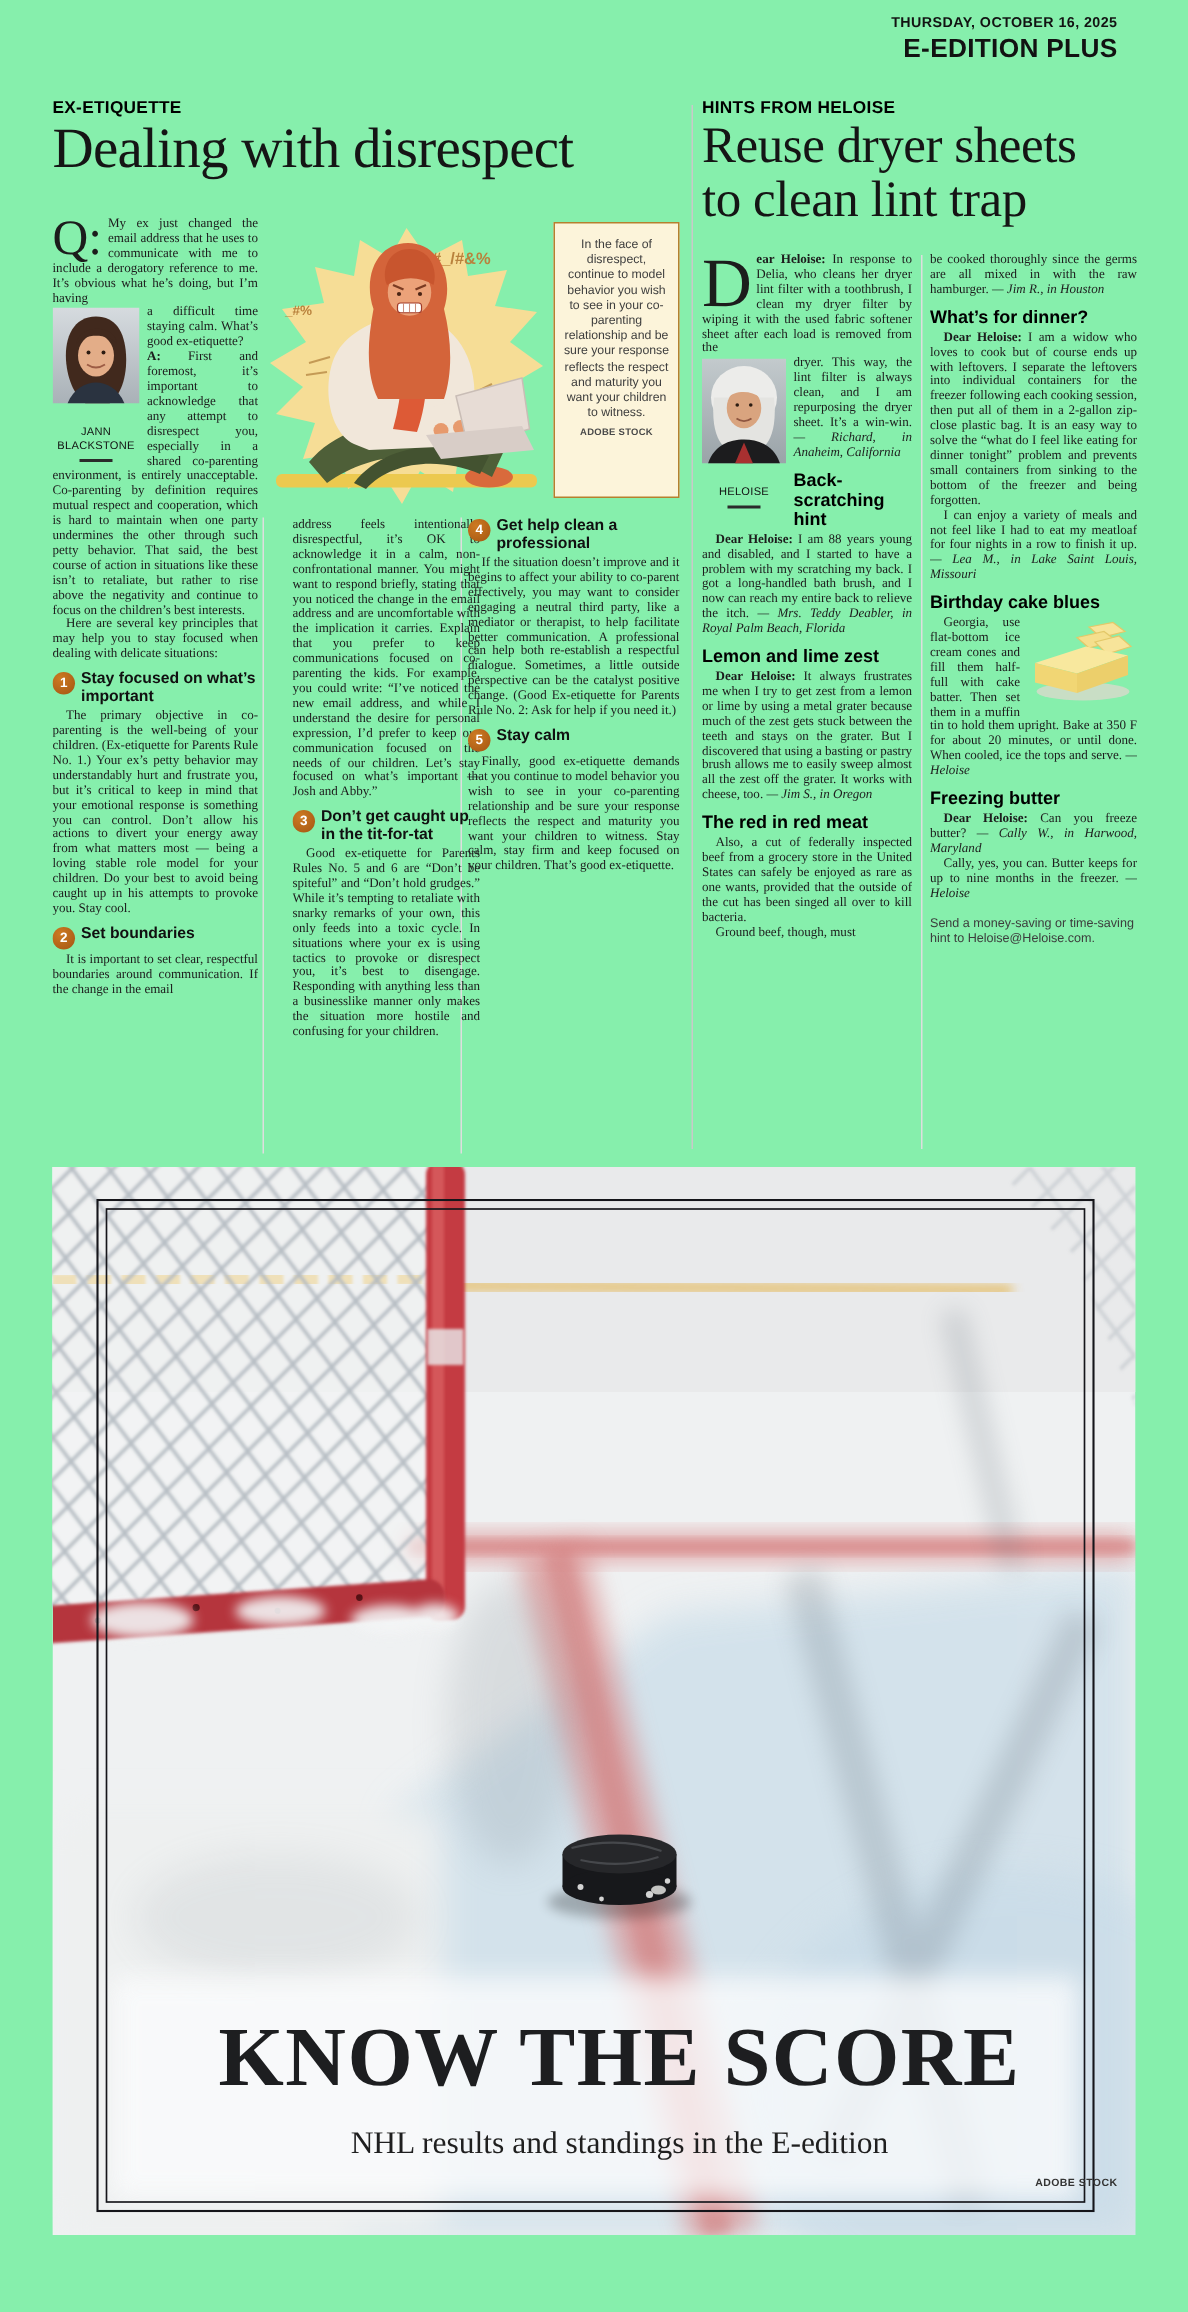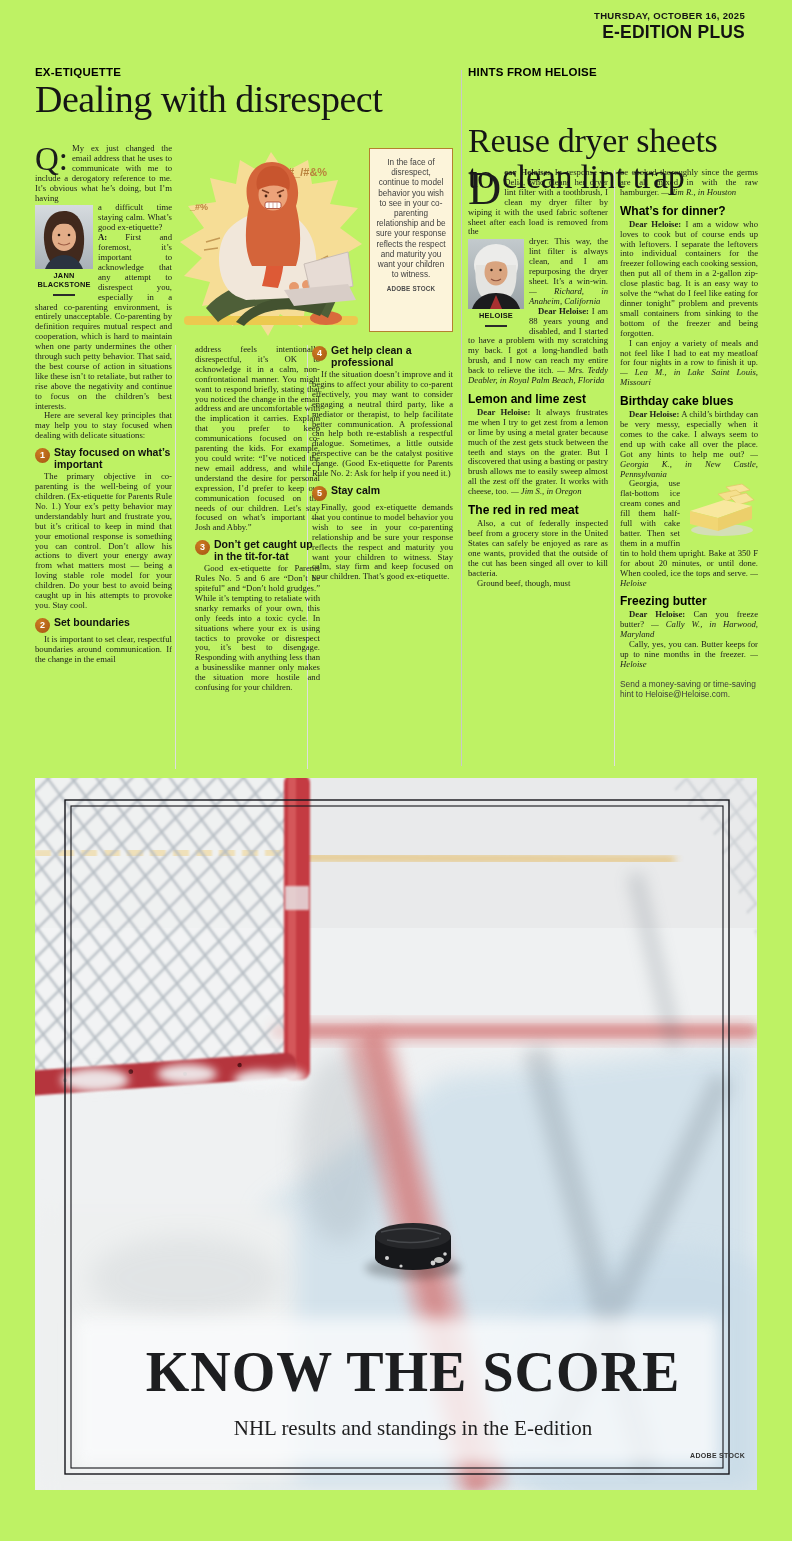--- a/index.html
+++ b/index.html
@@ -1,35 +1,35 @@
 <!DOCTYPE html>
 <html><head>
 <meta charset="utf-8">
 <style>
   html,body{margin:0;padding:0;background:#ffffff;}
-  .page{position:relative;width:792px;height:1541px;background:#bef264;overflow:hidden;
+  .page{position:relative;width:792px;height:1541px;background:#86efac;overflow:hidden;
         font-family:"Liberation Serif",serif;color:#1c1c1c;}
   
   .masthead{position:absolute;top:10px;right:47px;text-align:right;font-family:"Liberation Sans",sans-serif;}
   .mast-date{font-size:9.5px;font-weight:700;letter-spacing:.3px;color:#121212;}
   .mast-edition{font-size:17.5px;font-weight:700;letter-spacing:.2px;margin-top:1px;color:#121212;}
   
   .kicker{font-family:"Liberation Sans",sans-serif;font-weight:700;font-size:11.5px;letter-spacing:.2px;color:#000;}
   .hl{font-weight:400;margin:0;color:#151515;}
   .col{position:absolute;font-size:8.7px;line-height:9.9px;text-align:justify;}
   .col p{margin:0;}
   .ind{text-indent:9px;}
   b{font-weight:700;}
   i{font-style:italic;}
   .vrule{position:absolute;width:1px;background:#c9c9c9;}
   .crule{position:absolute;width:1px;background:#dedede;}
   
   .mug{float:left;width:58px;margin:2px 5px 1px 0;text-align:center;font-family:"Liberation Sans",sans-serif;}
   .mug svg{display:block;}
-  .mug .cap{font-size:7.4px;font-weight:700;line-height:8.6px;margin-top:3px;letter-spacing:.2px;color:#111;}
+  .mug .cap{font-size:7.4px;font-weight:400;line-height:8.6px;margin-top:15px;letter-spacing:.2px;color:#111;}
   .mug .mrule{width:22px;height:2px;background:#2b2b2b;margin:4px auto 2px;}
   
   .ex{position:absolute;left:35px;top:64px;width:420px;height:716px;}
   .ex .kicker{position:absolute;left:0;top:2px;}
   .ex .hl{position:absolute;left:0;top:13px;font-size:38px;letter-spacing:-.5px;white-space:nowrap;}
   .ex .c1{left:0;top:80px;width:137px;height:634px;overflow:hidden;}
   .ex .c2{left:160px;top:281px;width:125px;height:432px;overflow:hidden;}
   .ex .c3{left:277px;top:281px;width:141px;height:432px;overflow:hidden;}
   .qmark{float:left;font-size:33px;line-height:26px;padding:2px 4px 0 0;}
   .sec{display:flex;gap:4px;align-items:flex-start;text-align:left;margin:6px 0 2px;}
@@ -40,21 +40,21 @@
   .illo{position:absolute;left:141px;top:82px;width:190px;height:194px;}
   .pullbox{position:absolute;left:334px;top:84px;width:84px;height:184px;background:#fcf4da;
            border:1.5px solid #b5802f;box-sizing:border-box;padding:9px 5px 21px;text-align:center;
            font-family:"Liberation Sans",sans-serif;color:#3e3e3e;}
   .pullbox p{margin:0;font-size:8.2px;line-height:10.2px;}
   .pullbox .credit{margin-top:5px;font-size:6.3px;font-weight:700;letter-spacing:.2px;color:#4a4a4a;}
   .bio{font-family:"Liberation Sans",sans-serif;font-size:8.4px;line-height:10.3px;color:#3c3c3c;margin-top:9px !important;text-align:left;}
   
   .hel{position:absolute;left:468px;top:64px;width:290px;height:714px;}
   .hel .kicker{position:absolute;left:0;top:2px;}
-  .hel .hl1,.hel .hl2{position:absolute;left:0;font-size:34px;letter-spacing:-.3px;white-space:nowrap;font-weight:400;color:#151515;margin-top:43px;}
+  .hel .hl1,.hel .hl2{position:absolute;left:0;font-size:34px;letter-spacing:-.3px;white-space:nowrap;font-weight:400;color:#151515;}
   .hel .hl1{top:15px;}
   .hel .hl2{top:51px;}
   .hel .hc1{left:0;top:104px;width:140px;height:608px;overflow:hidden;}
   .hel .hc2{left:152px;top:104px;width:138px;height:608px;overflow:hidden;}
   .shead{font-family:"Liberation Sans",sans-serif;font-weight:700;font-size:12px;line-height:13px;margin:7px 0 2px;color:#000;text-align:left;}
   .dcap{float:left;font-size:46px;line-height:37px;padding:2px 3px 0 0;}
   .hel .mug{width:56px;}
   .footnote{font-family:"Liberation Sans",sans-serif;font-size:8.4px;line-height:10.3px;color:#3c3c3c;margin-top:9px !important;text-align:left;}
   .butter{float:right;width:74px;height:56px;margin:2px 0 2px 4px;}
   
@@ -204,35 +204,35 @@
           <path d="M23,40 q5,3.5 10,0" stroke="#8e5540" stroke-width="1.1" fill="none"></path>
           <circle cx="23.5" cy="31" r="1.2" fill="#2c1c12"></circle>
             <circle cx="32.5" cy="31" r="1.2" fill="#2c1c12"></circle>
           <path d="M4,70 C8,58 18,54 28,54 C38,54 48,58 52,70 Z" fill="#1c1c1e"></path>
           <polygon points="22,70 34,70 28,56" fill="#a83030"></polygon>
         </svg>
         <div class="cap">HELOISE</div>
         <div class="mrule"></div>
       </div>
       <p><span>dryer. This way, the lint filter is always clean, and I am repurposing the dryer sheet. It’s a win-win.</span> <i>— Richard, in Anaheim, California</i></p>
+      <h3 class="shead">Back-scratching hint</h3>
       <p class="ind"><b>Dear Heloise:</b> <span>I am 88 years young and disabled, and I started to have a problem with my scratching my back. I got a long-handled bath brush, and I now can reach my entire back to relieve the itch.</span> <i>— Mrs. Teddy Deabler, in Royal Palm Beach, Florida</i></p>
       <h3 class="shead">Lemon and lime zest</h3>
       <p class="ind"><b>Dear Heloise:</b> <span>It always frustrates me when I try to get zest from a lemon or lime by using a metal grater because much of the zest gets stuck between the teeth and stays on the grater. But I discovered that using a basting or pastry brush allows me to easily sweep almost all the zest off the grater. It works with cheese, too.</span> <i>— Jim S., in Oregon</i></p>
       <h3 class="shead">The red in red meat</h3>
       <p class="ind">Also, a cut of federally inspected beef from a grocery store in the United States can safely be enjoyed as rare as one wants, provided that the outside of the cut has been singed all over to kill bacteria.</p>
       <p class="ind">Ground beef, though, must</p>
     </div>
 
     <div class="col hc2">
       <p><span>be cooked thoroughly since the germs are all mixed in with the raw hamburger.</span> <i>— Jim R., in Houston</i></p>
       <h3 class="shead">What’s for dinner?</h3>
       <p class="ind"><b>Dear Heloise:</b> <span>I am a widow who loves to cook but of course ends up with leftovers. I separate the leftovers into individual containers for the freezer following each cooking session, then put all of them in a 2-gallon zip-close plastic bag. It is an easy way to solve the “what do I feel like eating for dinner tonight” problem and prevents small containers from sinking to the bottom of the freezer and being forgotten.</span></p>
       <p class="ind"><span>I can enjoy a variety of meals and not feel like I had to eat my meatloaf for four nights in a row to finish it up.</span> <i>— Lea M., in Lake Saint Louis, Missouri</i></p>
       <h3 class="shead">Birthday cake blues</h3>
-      <p class="ind"><b>Dear Heloise:</b> <span>A child’s birthday can be very messy, especially when it comes to the cake. I always seem to end up with cake all over the place. Got any hints to help me out?</span> <i>— Georgia K., in New Castle, Pennsylvania</i></p>
       <div class="butter">
         <svg width="74" height="56" viewBox="0 0 74 56">
           <ellipse cx="38" cy="49" rx="31" ry="6" fill="#d9d9cc" opacity="0.8"></ellipse>
           <polygon points="42,6 58,3 66,9 50,13" fill="#f7e49a" stroke="#e3c869" stroke-width="0.8"></polygon>
           <polygon points="34,13 52,9 60,15 42,20" fill="#f5df8d" stroke="#e3c869" stroke-width="0.8"></polygon>
           <polygon points="46,16 62,12 70,19 54,24" fill="#f7e49a" stroke="#e3c869" stroke-width="0.8"></polygon>
           <polygon points="6,30 40,19 68,25 34,37" fill="#f8e89e"></polygon>
           <polygon points="34,37 68,25 68,38 34,50" fill="#eccf6b"></polygon>
           <polygon points="6,30 34,37 34,50 6,43" fill="#f1d674"></polygon>
         </svg>

